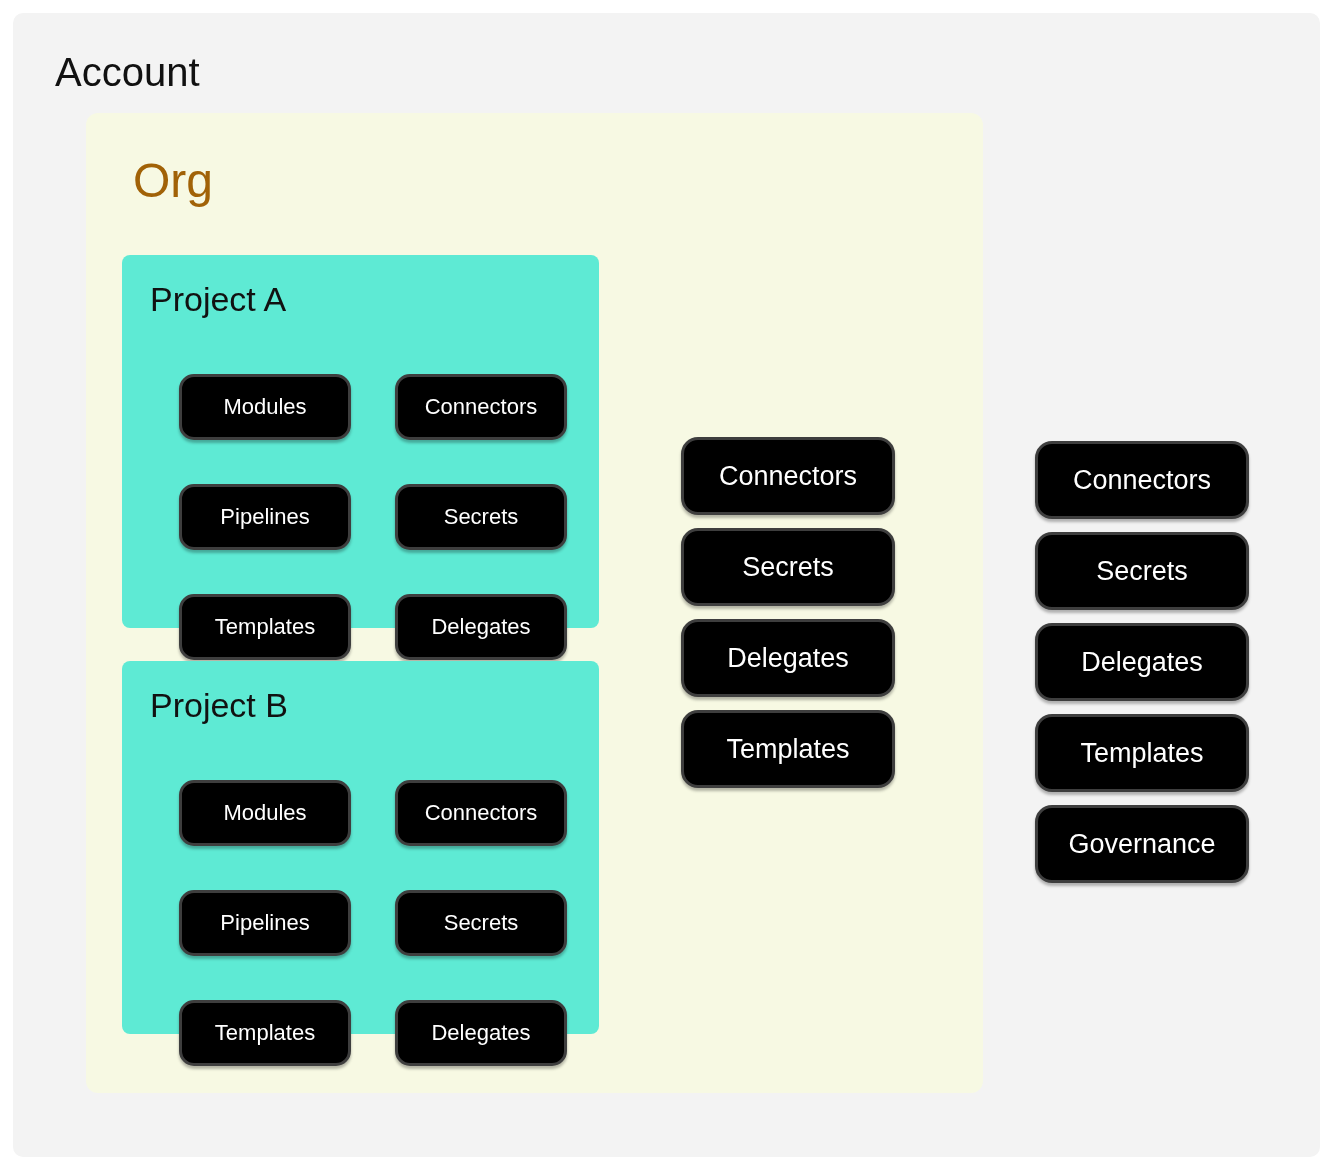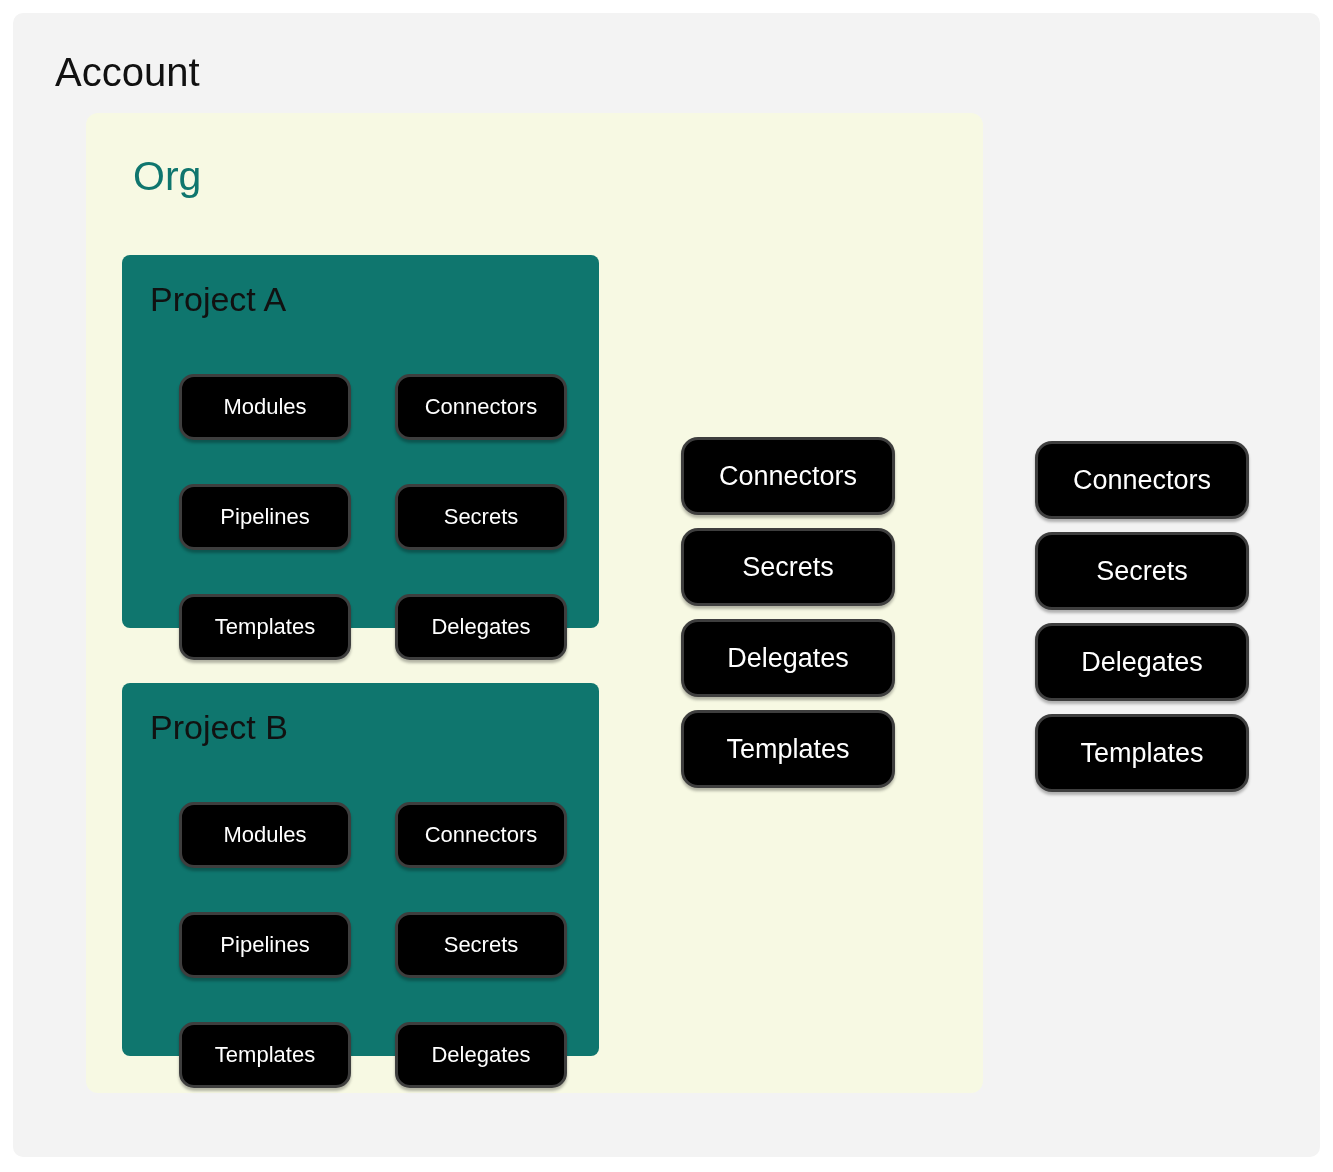--- a/index.html
+++ b/index.html
@@ -31,32 +31,32 @@
   .org {
     position: absolute;
     left: 73px; top: 100px;
     width: 897px; height: 980px;
     background: #f7f9e3;
     border-radius: 12px;
   }
   .org-title {
     position: absolute;
     left: 47px; top: 40px;
-    font-size: 41px;
-    color: #0f766e;
+    font-size: 48px;
+    color: #a16207;
   }
   .project {
     position: absolute;
     left: 36px;
     width: 477px; height: 373px;
-    background: #0f766e;
+    background: #5eead4;
     border-radius: 8px;
   }
   .project-a { top: 142px; }
-  .project-b { top: 570px; }
+  .project-b { top: 548px; }
   .project-title {
     position: absolute;
     left: 28px; top: 25px;
     font-size: 34px;
     color: #111111;
   }
   .pill-grid {
     position: absolute;
     left: 57px; top: 119px;
     display: grid;
@@ -143,16 +143,17 @@
         <div class="pill pill-lg">Delegates</div>
         <div class="pill pill-lg">Templates</div>
       </div>
     </div>
 
     <div class="account-pills">
       <div class="pill pill-lg">Connectors</div>
       <div class="pill pill-lg">Secrets</div>
       <div class="pill pill-lg">Delegates</div>
       <div class="pill pill-lg">Templates</div>
+      <div class="pill pill-lg">Governance</div>
     </div>
   </div>
 
 </div>
 
 </body></html>

